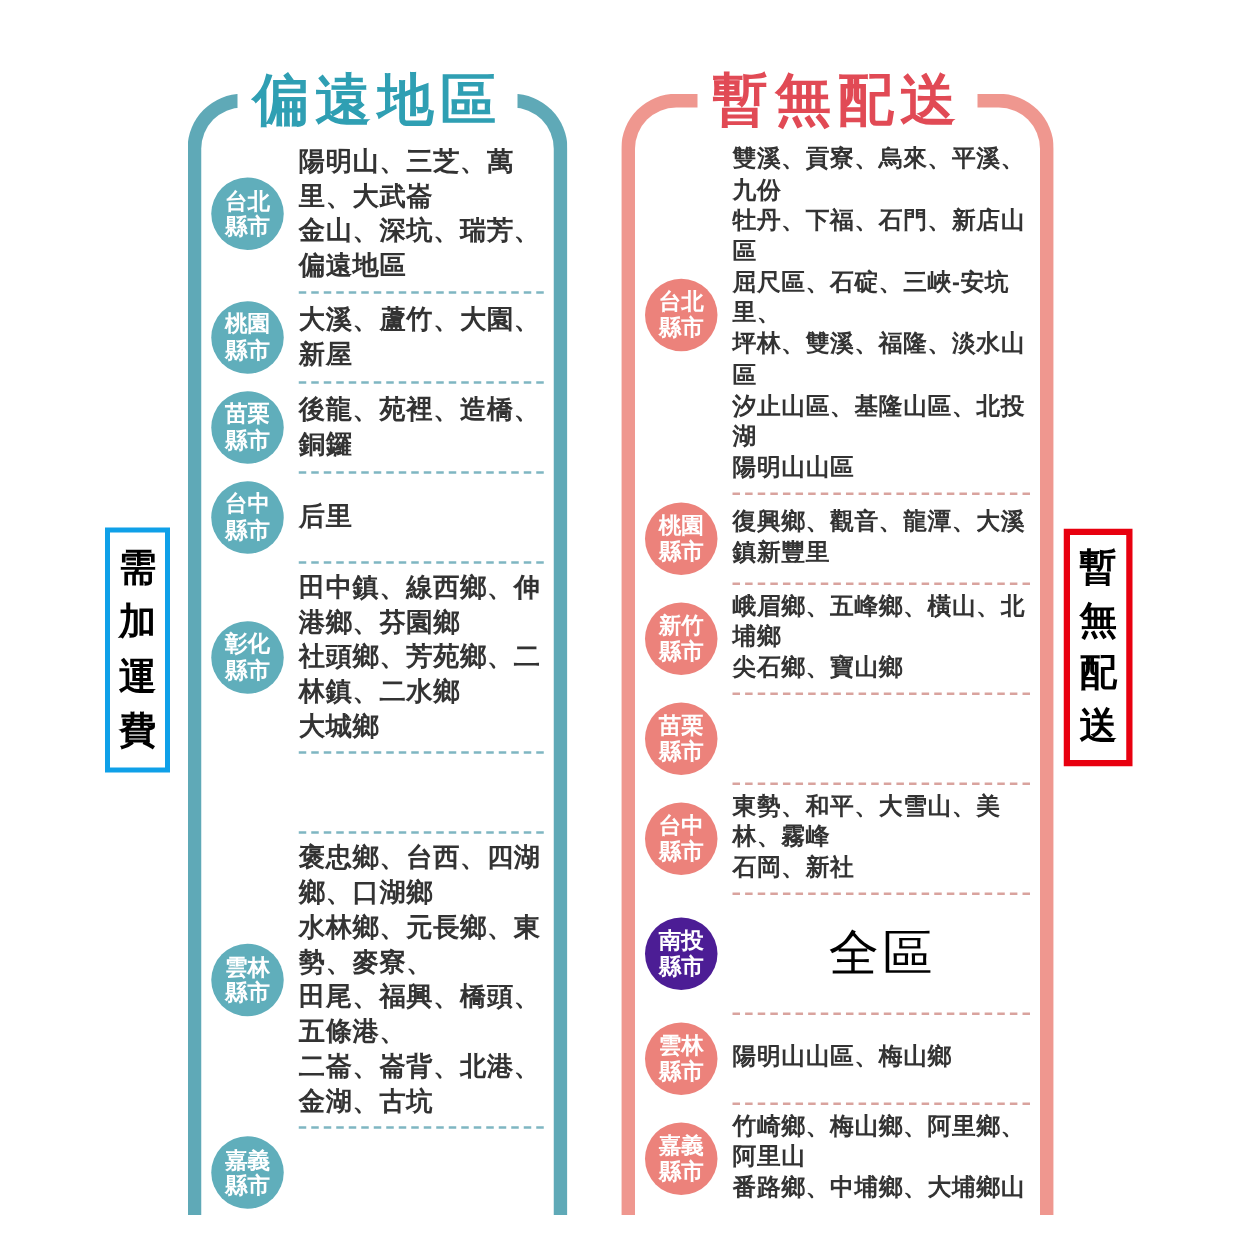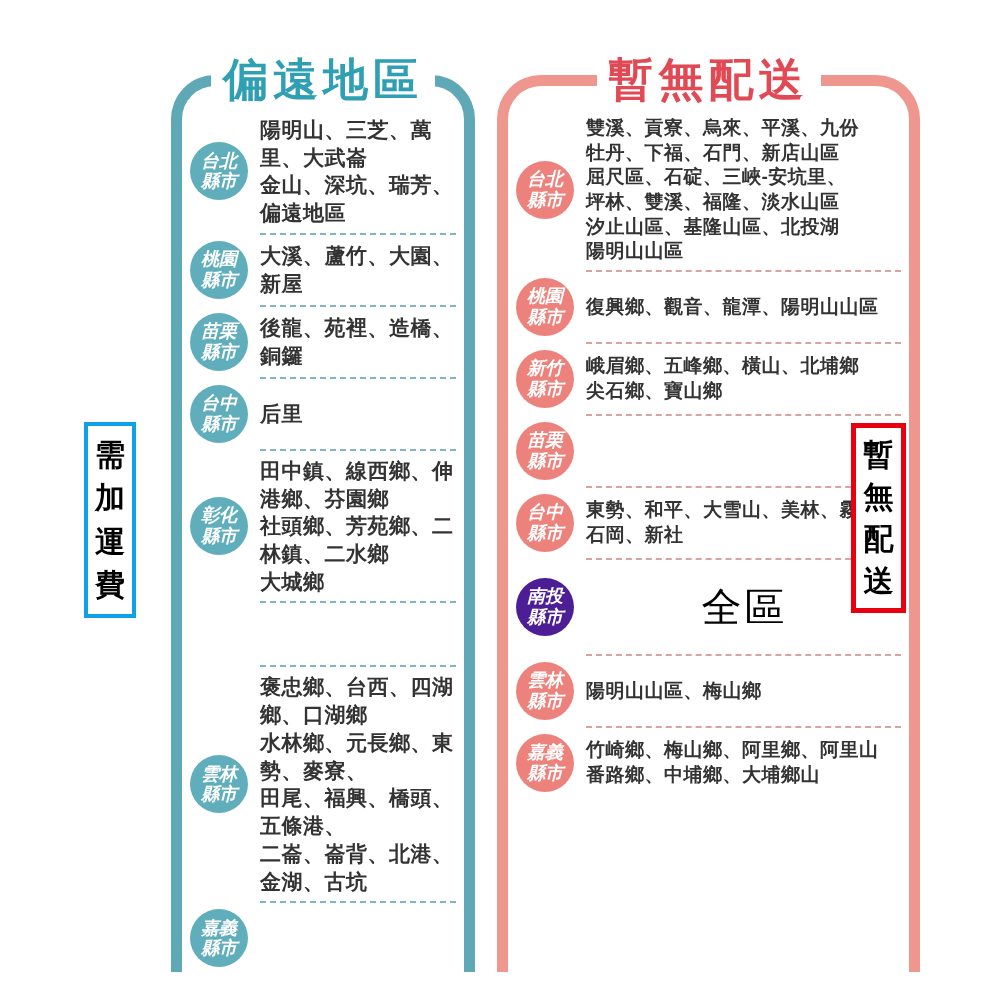--- a/index.html
+++ b/index.html
@@ -6,22 +6,22 @@
   .canvas {
     position:relative; width:1000px; height:1000px; background:#fff;
     font-family:"Liberation Sans", sans-serif; overflow:hidden;
   }
   
   .panel {
     position:absolute; top:75px; height:897px; box-sizing:border-box; background:#fff;
     border-style:solid; border-width:11px 11px 0 11px;
     border-radius:44px 44px 0 0;
   }
-  .panel-left  { left:171px; width:304px; border-color:var(--teal-border,#5fa9b7); }
-  .panel-right { left:497px; width:423px; border-color:var(--salmon-border,#ef978f); }
+  .panel-left  { left:150px; width:304px; border-color:var(--teal-border,#5fa9b7); }
+  .panel-right { left:497px; width:346px; border-color:var(--salmon-border,#ef978f); }
   .panel-title {
     position:absolute; top:-36px; left:50%; transform:translateX(-50%);
     background:#fff; padding:0 12px; white-space:nowrap;
     font-size:45px; font-weight:bold; letter-spacing:5px; line-height:60px;
   }
   .panel-left  .panel-title { color:var(--teal-title,#2f9fb3); }
   .panel-right .panel-title { color:var(--red-title,#e14a55); }
   .rows {
     height:100%; box-sizing:border-box; overflow:hidden;
     padding:24px 6px 0 8px; display:flex; flex-direction:column;
@@ -30,21 +30,21 @@
   .row::after {
     content:""; position:absolute; left:70px; right:2px; bottom:0;
     border-top:2px dashed var(--teal-dash,#7fb6c2);
   }
   .panel-right .row::after { border-top-color:var(--salmon-dash,#d9a39e); }
   .panel-right .row:last-child::after { display:none; }
   .badge {
     width:58px; height:58px; min-width:58px; border-radius:50%;
     margin-right:12px; color:#fff; font-weight:bold; font-size:18px;
     line-height:1.15; text-align:center; white-space:pre-line;
-    display:flex; align-items:center; justify-content:center;font-style:italic;
+    display:flex; align-items:center; justify-content:center;
   }
   .panel-left  .badge { background:var(--teal-badge,#60aebb); }
   .panel-right .badge { background:var(--salmon-badge,#ec827b); }
   .districts {
     flex:1; color:var(--text,#333); font-weight:600;
     font-size:21px; line-height:1.32; white-space:pre-line; letter-spacing:.5px;
   }
   .panel-right .districts { font-size:19px; line-height:1.3; }
   .panel-right .row.sm .districts { font-size:17px; }
   .row.empty { min-height:50px; }
@@ -132,21 +132,21 @@
           <div class="districts">雙溪、貢寮、烏來、平溪、九份
 牡丹、下福、石門、新店山區
 屈尺區、石碇、三峽-安坑里、
 坪林、雙溪、福隆、淡水山區
 汐止山區、基隆山區、北投湖
 陽明山山區</div>
         </div>
         <div class="row list">
           <div class="badge">桃園
 縣市</div>
-          <div class="districts">復興鄉、觀音、龍潭、陽明山山區</div>
+          <div class="districts">復興鄉、觀音、龍潭、大溪鎮新豐里</div>
         </div>
         <div class="row list">
           <div class="badge">新竹
 縣市</div>
           <div class="districts">峨眉鄉、五峰鄉、橫山、北埔鄉
 尖石鄉、寶山鄉</div>
         </div>
         <div class="row list sm">
           <div class="badge">苗栗
 縣市</div>

